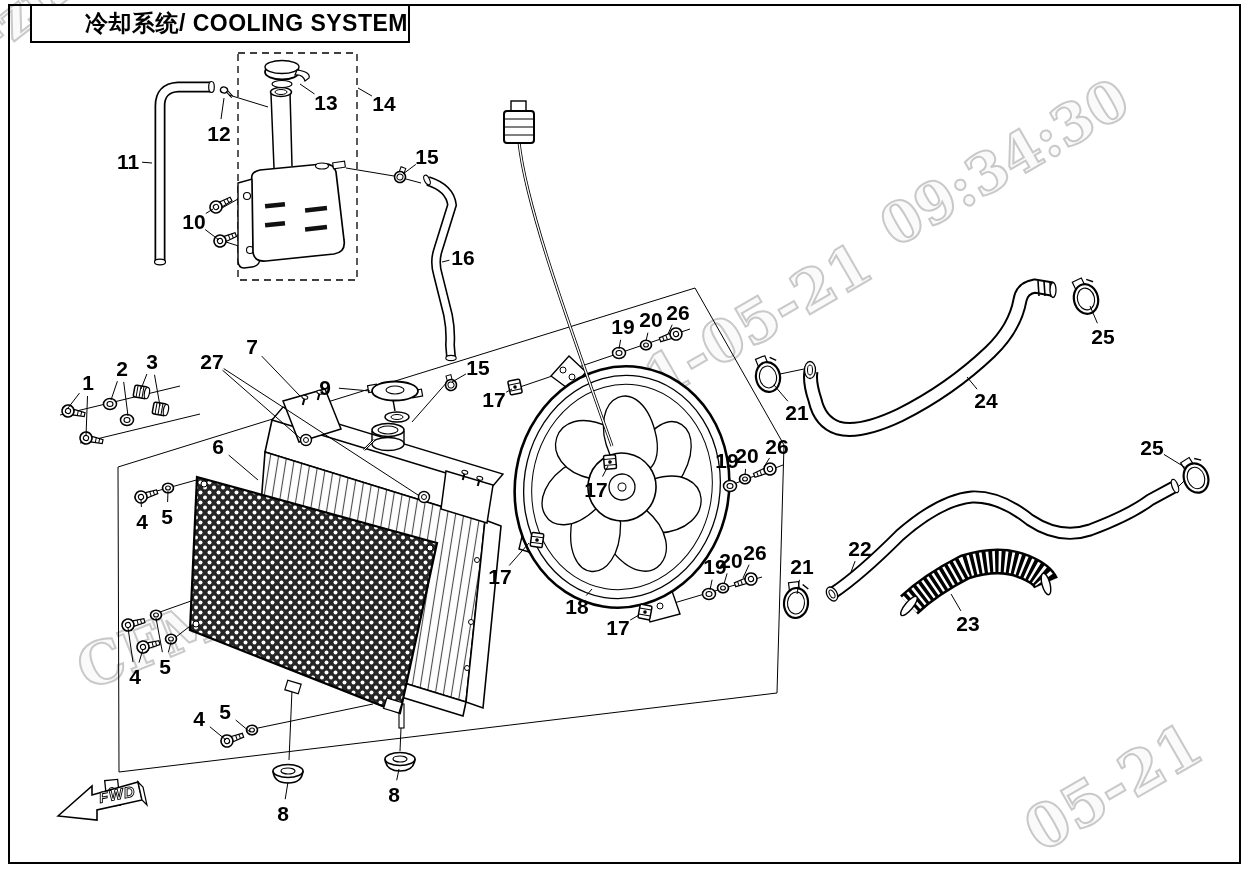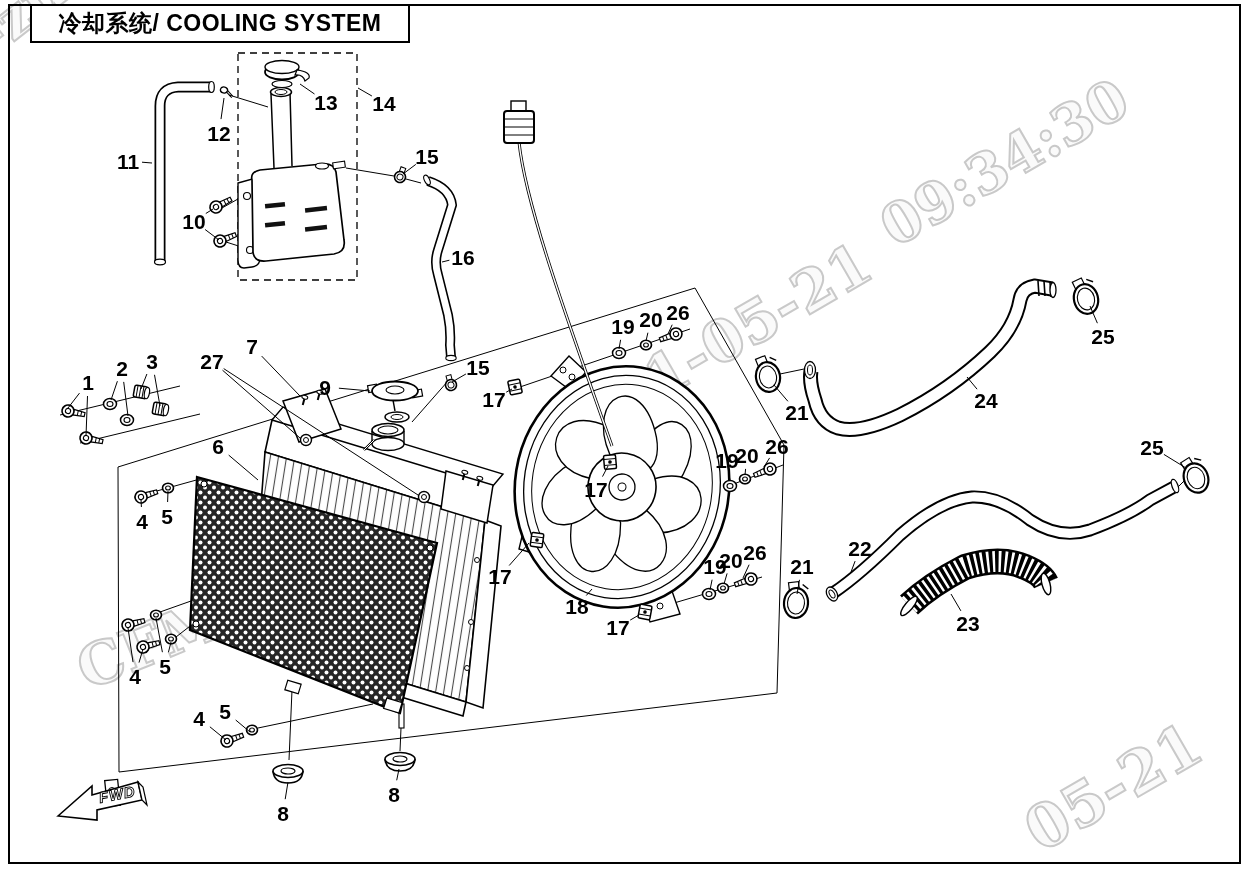--- a/index.html
+++ b/index.html
@@ -2,21 +2,21 @@
 <html><head>
 <meta charset="utf-8">
 <style>
   html,body{margin:0;padding:0;background:#fff;}
   .page{position:relative;width:1246px;height:870px;background:#fff;overflow:hidden;
         font-family:"Liberation Sans",sans-serif;}
   .page-border{position:absolute;left:8px;top:4px;width:1233px;height:860px;
         border:2px solid #000;box-sizing:border-box;z-index:3;pointer-events:none;}
   .title-box{position:absolute;left:30px;top:4px;width:380px;height:39px;background:#fff;
         border:2px solid #000;box-sizing:border-box;z-index:5;display:flex;align-items:center;
-        justify-content:center;font-weight:bold;font-size:23px;letter-spacing:.5px;color:#000;}
+        justify-content:flex-end;font-weight:bold;font-size:23px;letter-spacing:.5px;color:#000;}
   #watermark-layer{position:absolute;inset:0;z-index:1;}
   .watermark{position:absolute;white-space:nowrap;font-family:"DejaVu Serif",serif;font-weight:bold;
         color:rgba(250,250,250,.95);-webkit-text-stroke:2px #c9c9c9;transform-origin:left center;}
   svg.diagram{position:absolute;inset:0;z-index:2;}
   .thin{stroke:#000;stroke-width:1;fill:none;}
   .dashed{fill:none;stroke:#000;stroke-width:1.3;stroke-dasharray:7 5;}
   .ln{stroke:#000;fill:none;}
   .leader{stroke:#000;stroke-width:1;}
   .callout{font:bold 21px "Liberation Sans",sans-serif;fill:#000;text-anchor:middle;
         dominant-baseline:central;}

